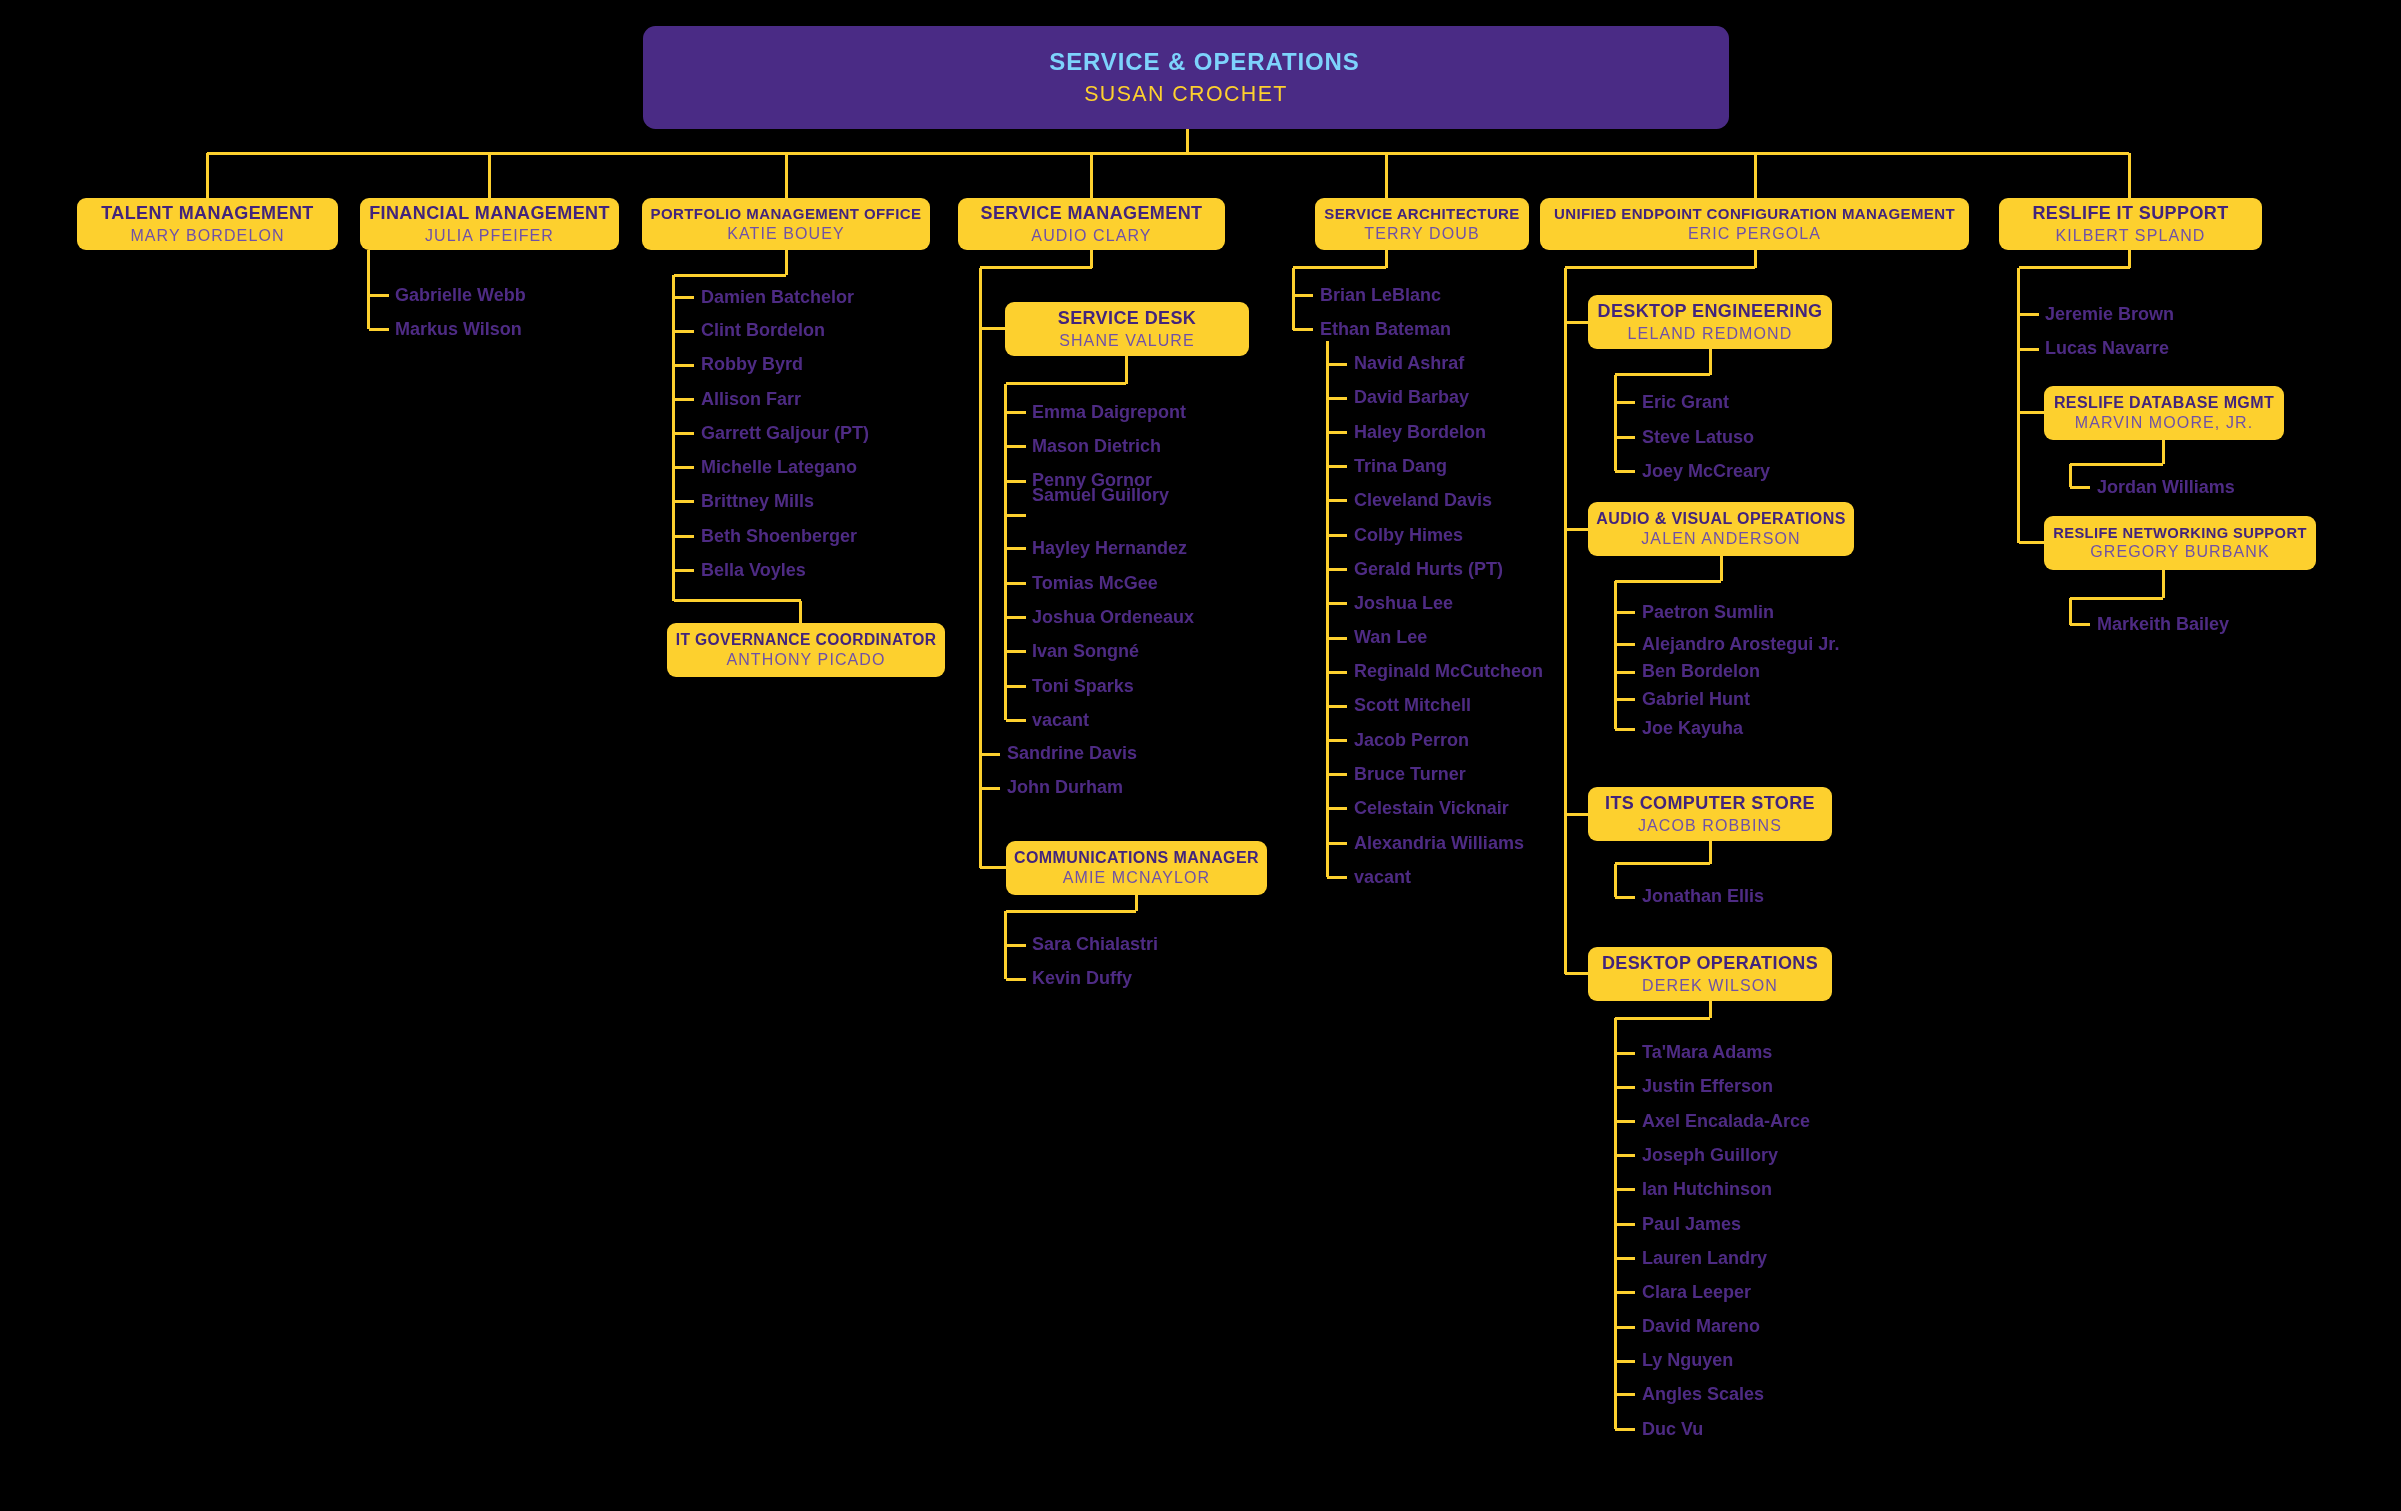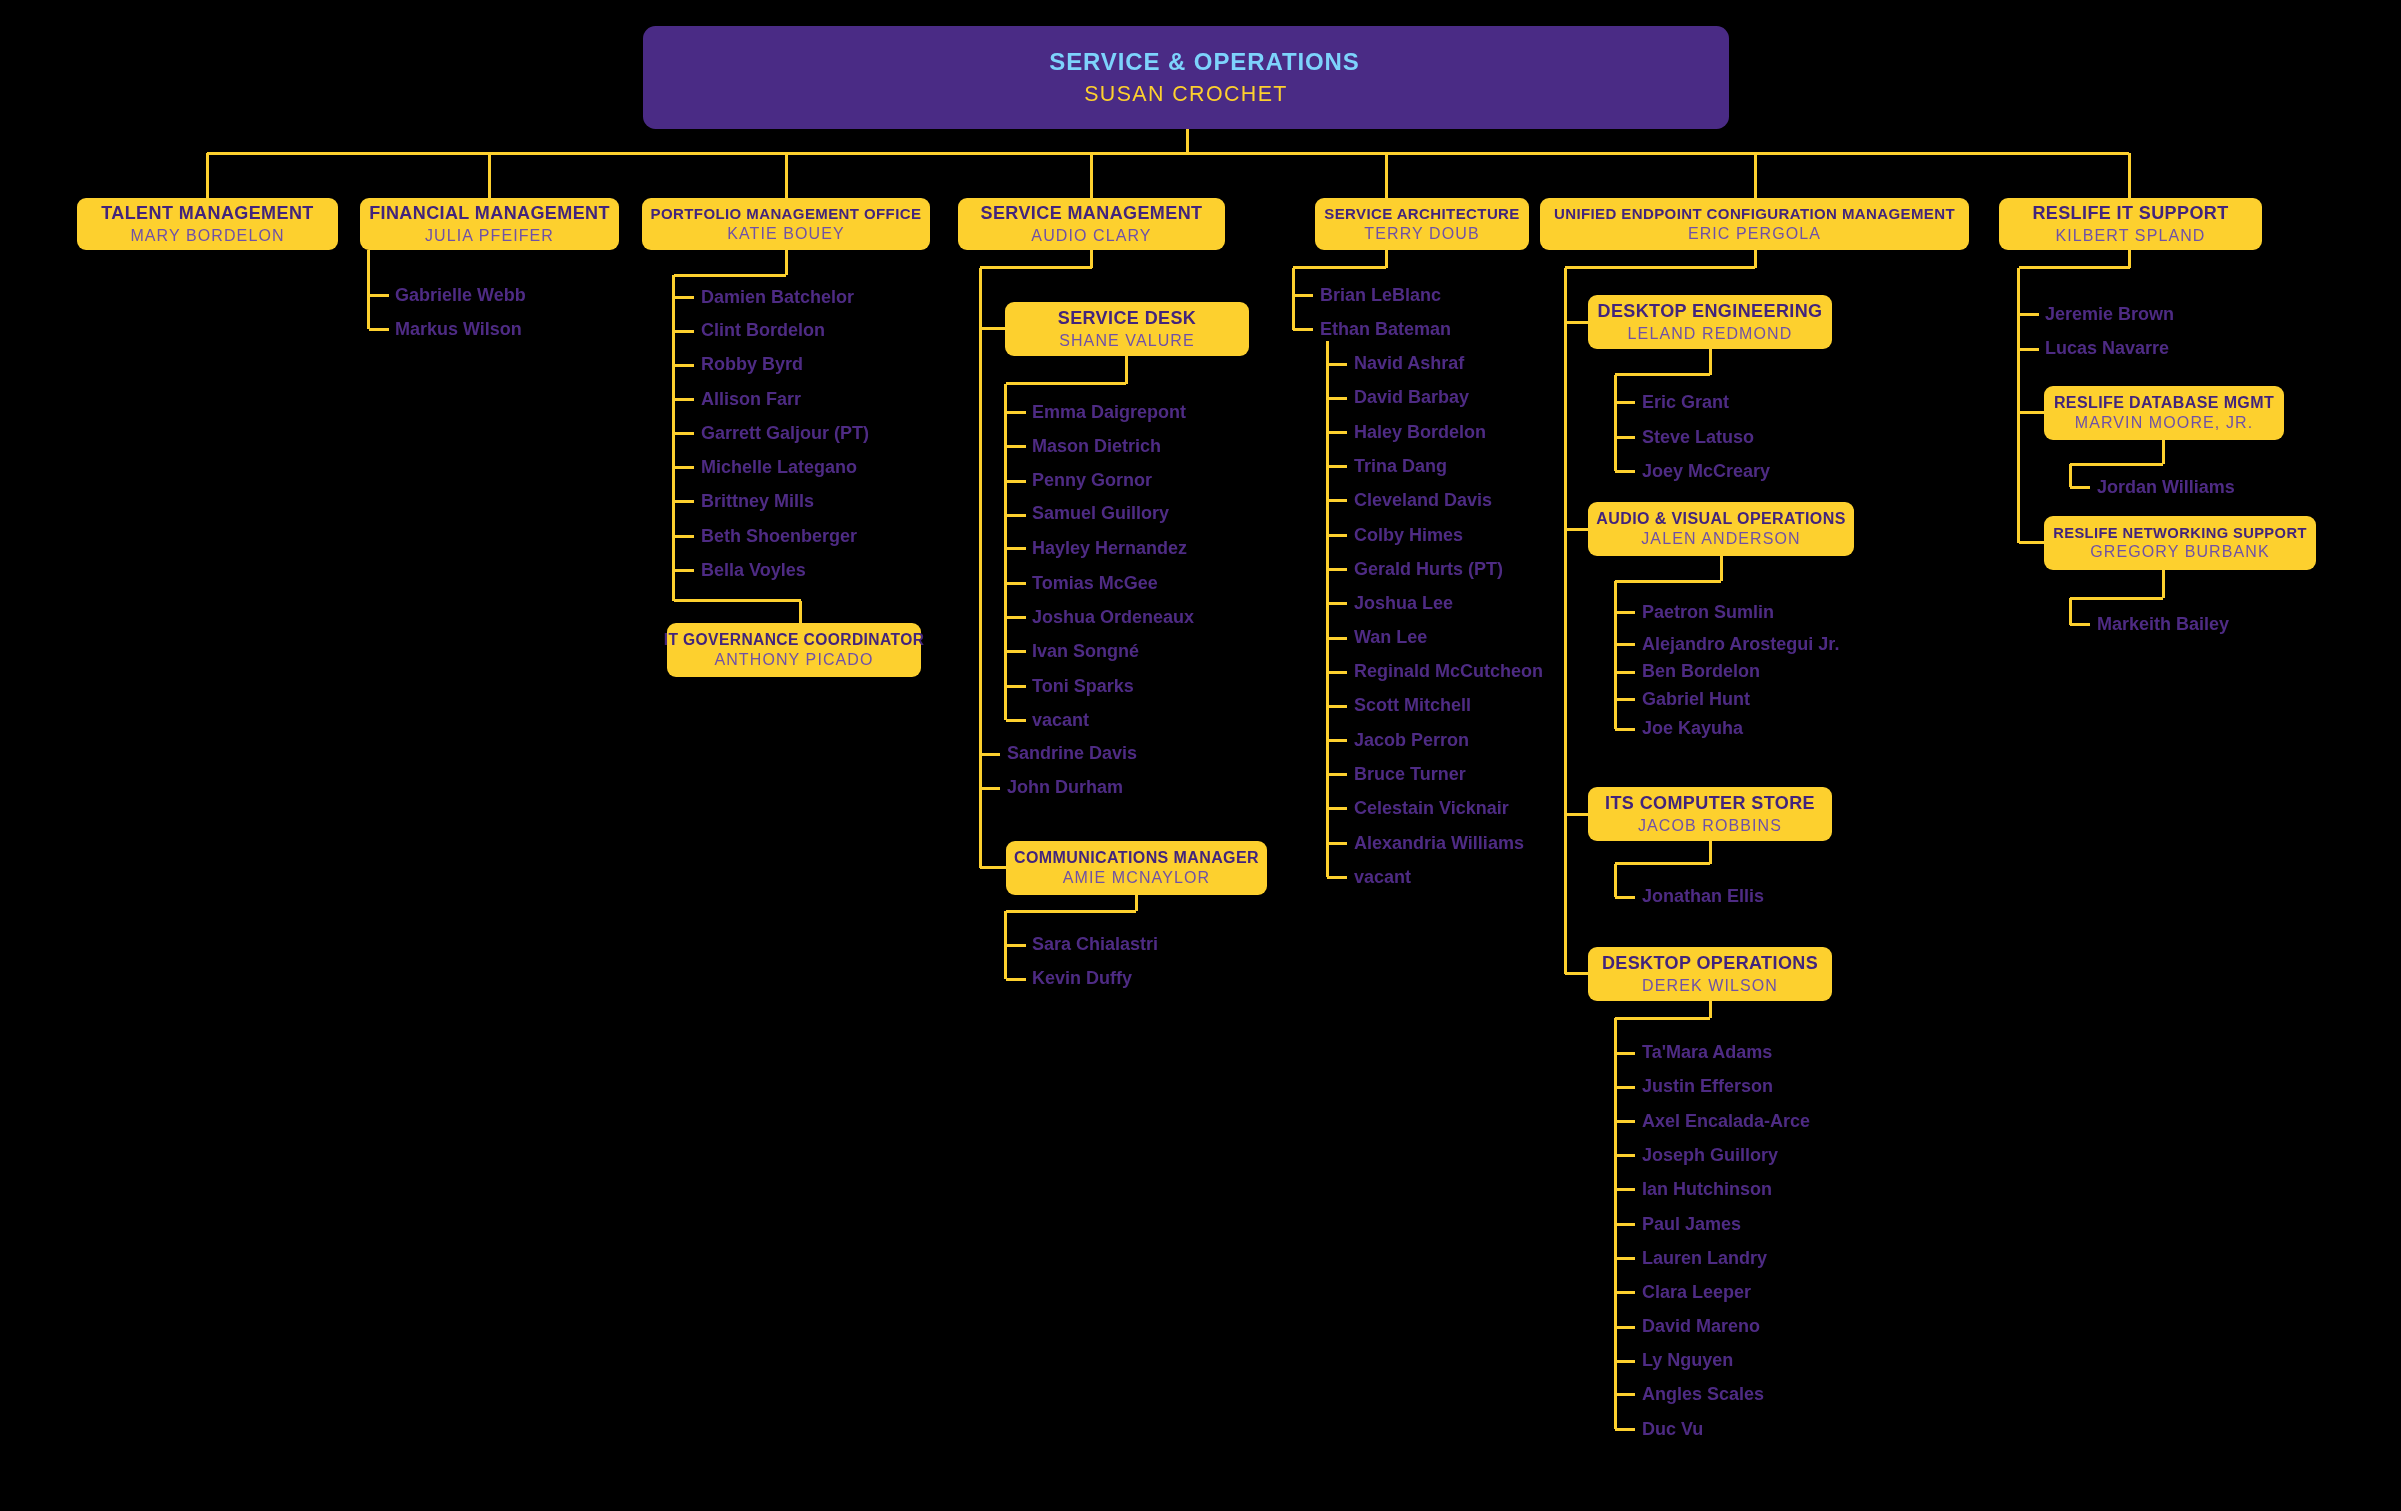--- a/index.html
+++ b/index.html
@@ -115,21 +115,21 @@
       <div class="dept-name">TERRY DOUB</div>
     </div>
     <div class="dept-box" style="left: 1540px; top: 198px; width: 429px; height: 52px;">
       <div class="dept-title" style="font-size: 15px;">UNIFIED ENDPOINT CONFIGURATION MANAGEMENT</div>
       <div class="dept-name">ERIC PERGOLA</div>
     </div>
     <div class="dept-box" style="left: 1999px; top: 198px; width: 263px; height: 52px;">
       <div class="dept-title">RESLIFE IT SUPPORT</div>
       <div class="dept-name">KILBERT SPLAND</div>
     </div>
-    <div class="dept-box" style="left: 667px; top: 623px; width: 254px; height: 54px;">
+    <div class="dept-box" style="left: 667px; top: 623px; width: 278px; height: 54px;">
       <div class="dept-title" style="font-size: 15.6px;">IT GOVERNANCE COORDINATOR</div>
       <div class="dept-name">ANTHONY PICADO</div>
     </div>
     <div class="dept-box" style="left: 1005px; top: 302px; width: 244px; height: 54px;">
       <div class="dept-title">SERVICE DESK</div>
       <div class="dept-name">SHANE VALURE</div>
     </div>
     <div class="dept-box" style="left: 1006px; top: 841px; width: 261px; height: 54px;">
       <div class="dept-title" style="font-size: 16px;">COMMUNICATIONS MANAGER</div>
       <div class="dept-name">AMIE MCNAYLOR</div>
@@ -184,21 +184,21 @@
     <div class="member" style="left: 1007px; top: 742px;">Sandrine Davis</div>
     <div class="seg" style="left: 980px; top: 787px; width: 19.6px; height: 2.7px;"></div>
     <div class="member" style="left: 1007px; top: 776px;">John Durham</div>
     <div class="seg" style="left: 1006px; top: 411px; width: 19.6px; height: 2.7px;"></div>
     <div class="member" style="left: 1032px; top: 401px;">Emma Daigrepont</div>
     <div class="seg" style="left: 1006px; top: 445px; width: 19.6px; height: 2.7px;"></div>
     <div class="member" style="left: 1032px; top: 435px;">Mason Dietrich</div>
     <div class="seg" style="left: 1006px; top: 480px; width: 19.6px; height: 2.7px;"></div>
     <div class="member" style="left: 1032px; top: 469px;">Penny Gornor</div>
     <div class="seg" style="left: 1006px; top: 514px; width: 19.6px; height: 2.7px;"></div>
-    <div class="member" style="left: 1032px; top: 502px;">Samuel Guillory</div>
+    <div class="member" style="left: 1032px; top: 484px;">Samuel Guillory</div>
     <div class="seg" style="left: 1006px; top: 547px; width: 19.6px; height: 2.7px;"></div>
     <div class="member" style="left: 1032px; top: 537px;">Hayley Hernandez</div>
     <div class="seg" style="left: 1006px; top: 582px; width: 19.6px; height: 2.7px;"></div>
     <div class="member" style="left: 1032px; top: 572px;">Tomias McGee</div>
     <div class="seg" style="left: 1006px; top: 616px; width: 19.6px; height: 2.7px;"></div>
     <div class="member" style="left: 1032px; top: 606px;">Joshua Ordeneaux</div>
     <div class="seg" style="left: 1006px; top: 650px; width: 19.6px; height: 2.7px;"></div>
     <div class="member" style="left: 1032px; top: 640px;">Ivan Songné</div>
     <div class="seg" style="left: 1006px; top: 685px; width: 19.6px; height: 2.7px;"></div>
     <div class="member" style="left: 1032px; top: 675px;">Toni Sparks</div>

